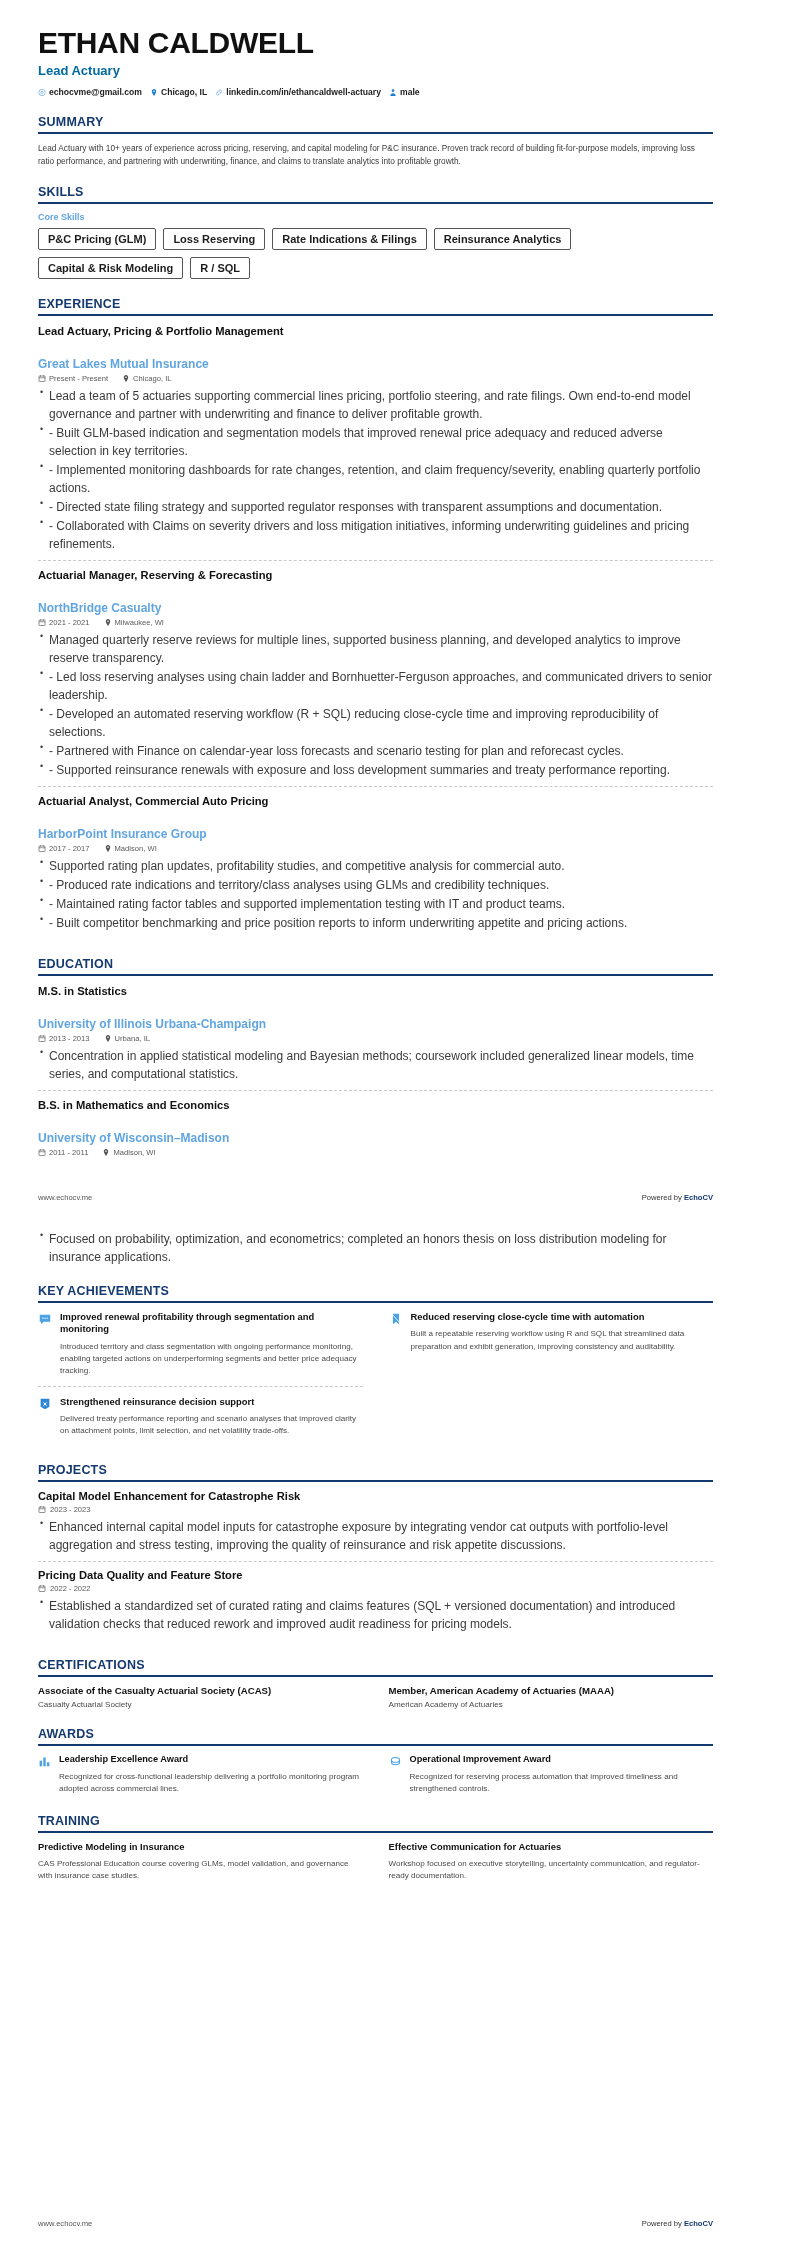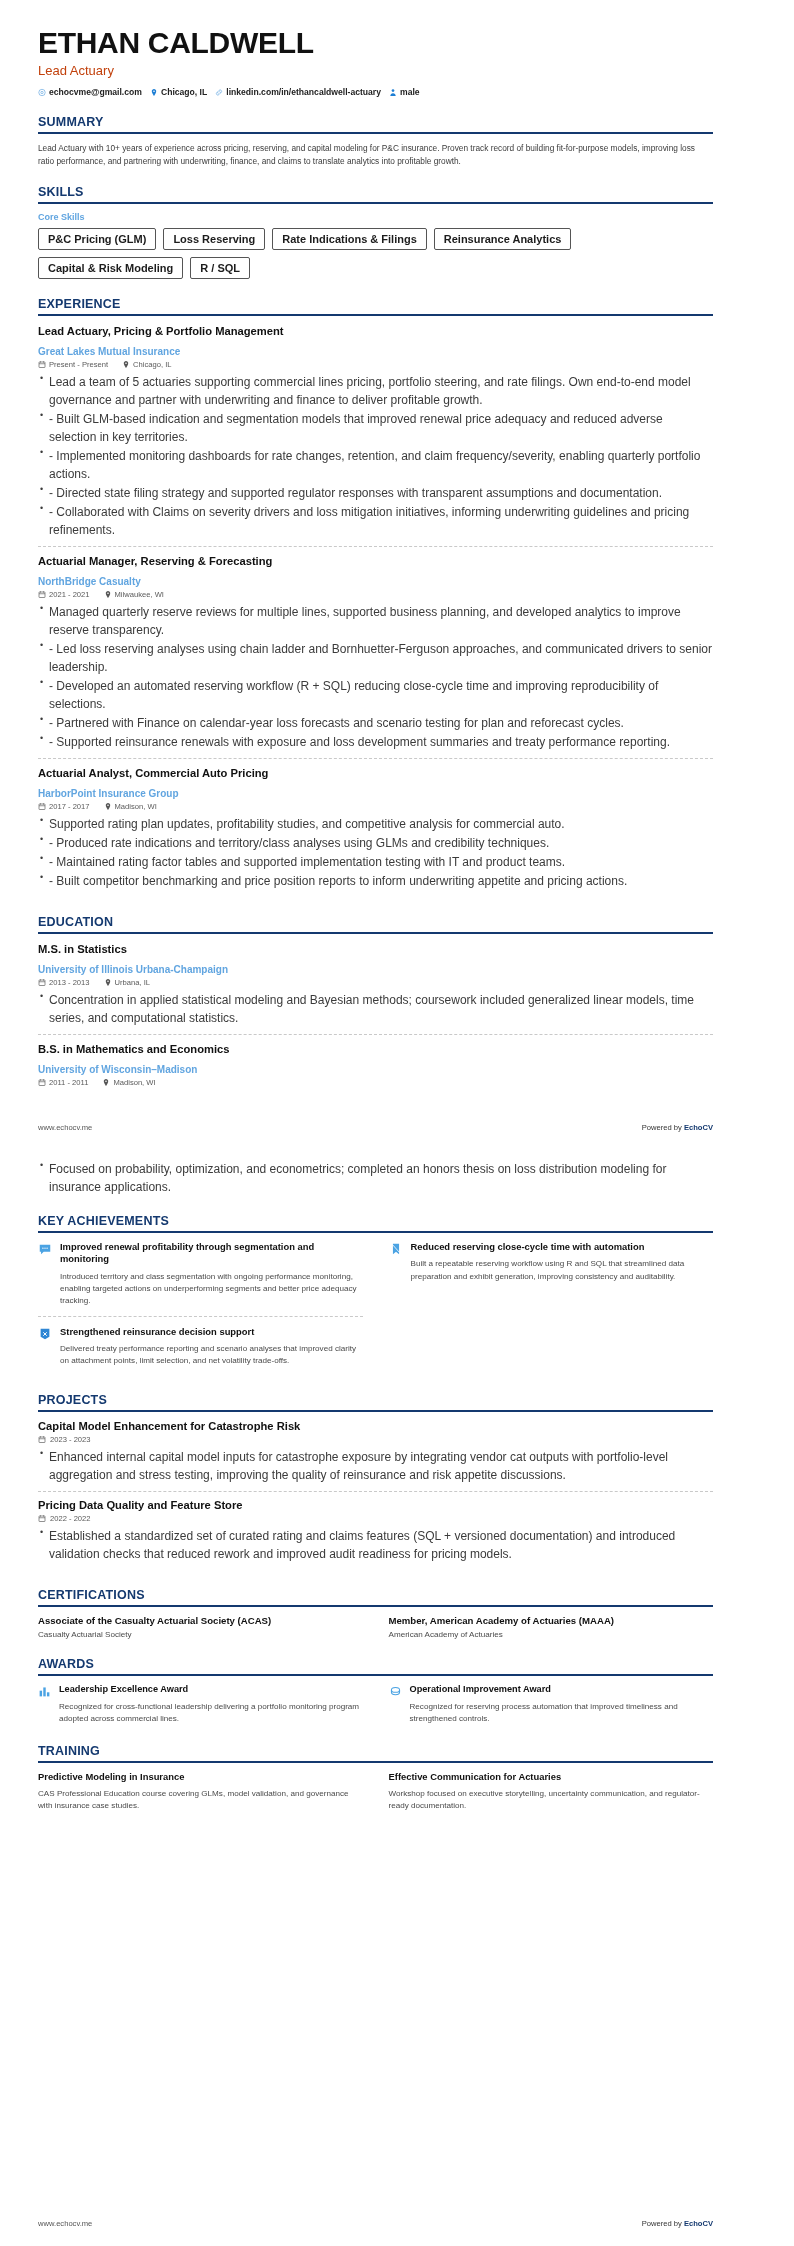--- a/index.html
+++ b/index.html
@@ -21,22 +21,22 @@
   
   .name {
     font-size: 30px;
     font-weight: 700;
     letter-spacing: -0.3px;
     color: #111111;
     line-height: 1.1;
   }
   .role {
     font-size: 13px;
-    font-weight: 400;
-    color: #c2410c;
+    font-weight: 700;
+    color: #0369a1;
     margin-top: 4px;
   }
   .contact-row {
     display: flex;
     flex-wrap: wrap;
     align-items: center;
     gap: 8px;
     margin-top: 9px;
     font-size: 8.6px;
     font-weight: 700;
@@ -84,24 +84,24 @@
   
   .entry { padding-bottom: 6px; }
   .entry + .entry { border-top: 1px dashed #c9c9c9; padding-top: 7px; }
   .entry-title {
     font-size: 11.2px;
     font-weight: 700;
     color: #111;
     line-height: 1.25;
   }
   .entry-org {
-    font-size: 10px;
+    font-size: 12px;
     font-weight: 700;
     color: #61a5e0;
-    margin-top: 8px;
+    margin-top: 19px;
   }
   .entry-meta {
     display: flex;
     align-items: center;
     gap: 14px;
     margin-top: 3px;
     font-size: 7.6px;
     color: #5a5a5a;
   }
   .entry-meta .mi { display: flex; align-items: center; gap: 3px; }

